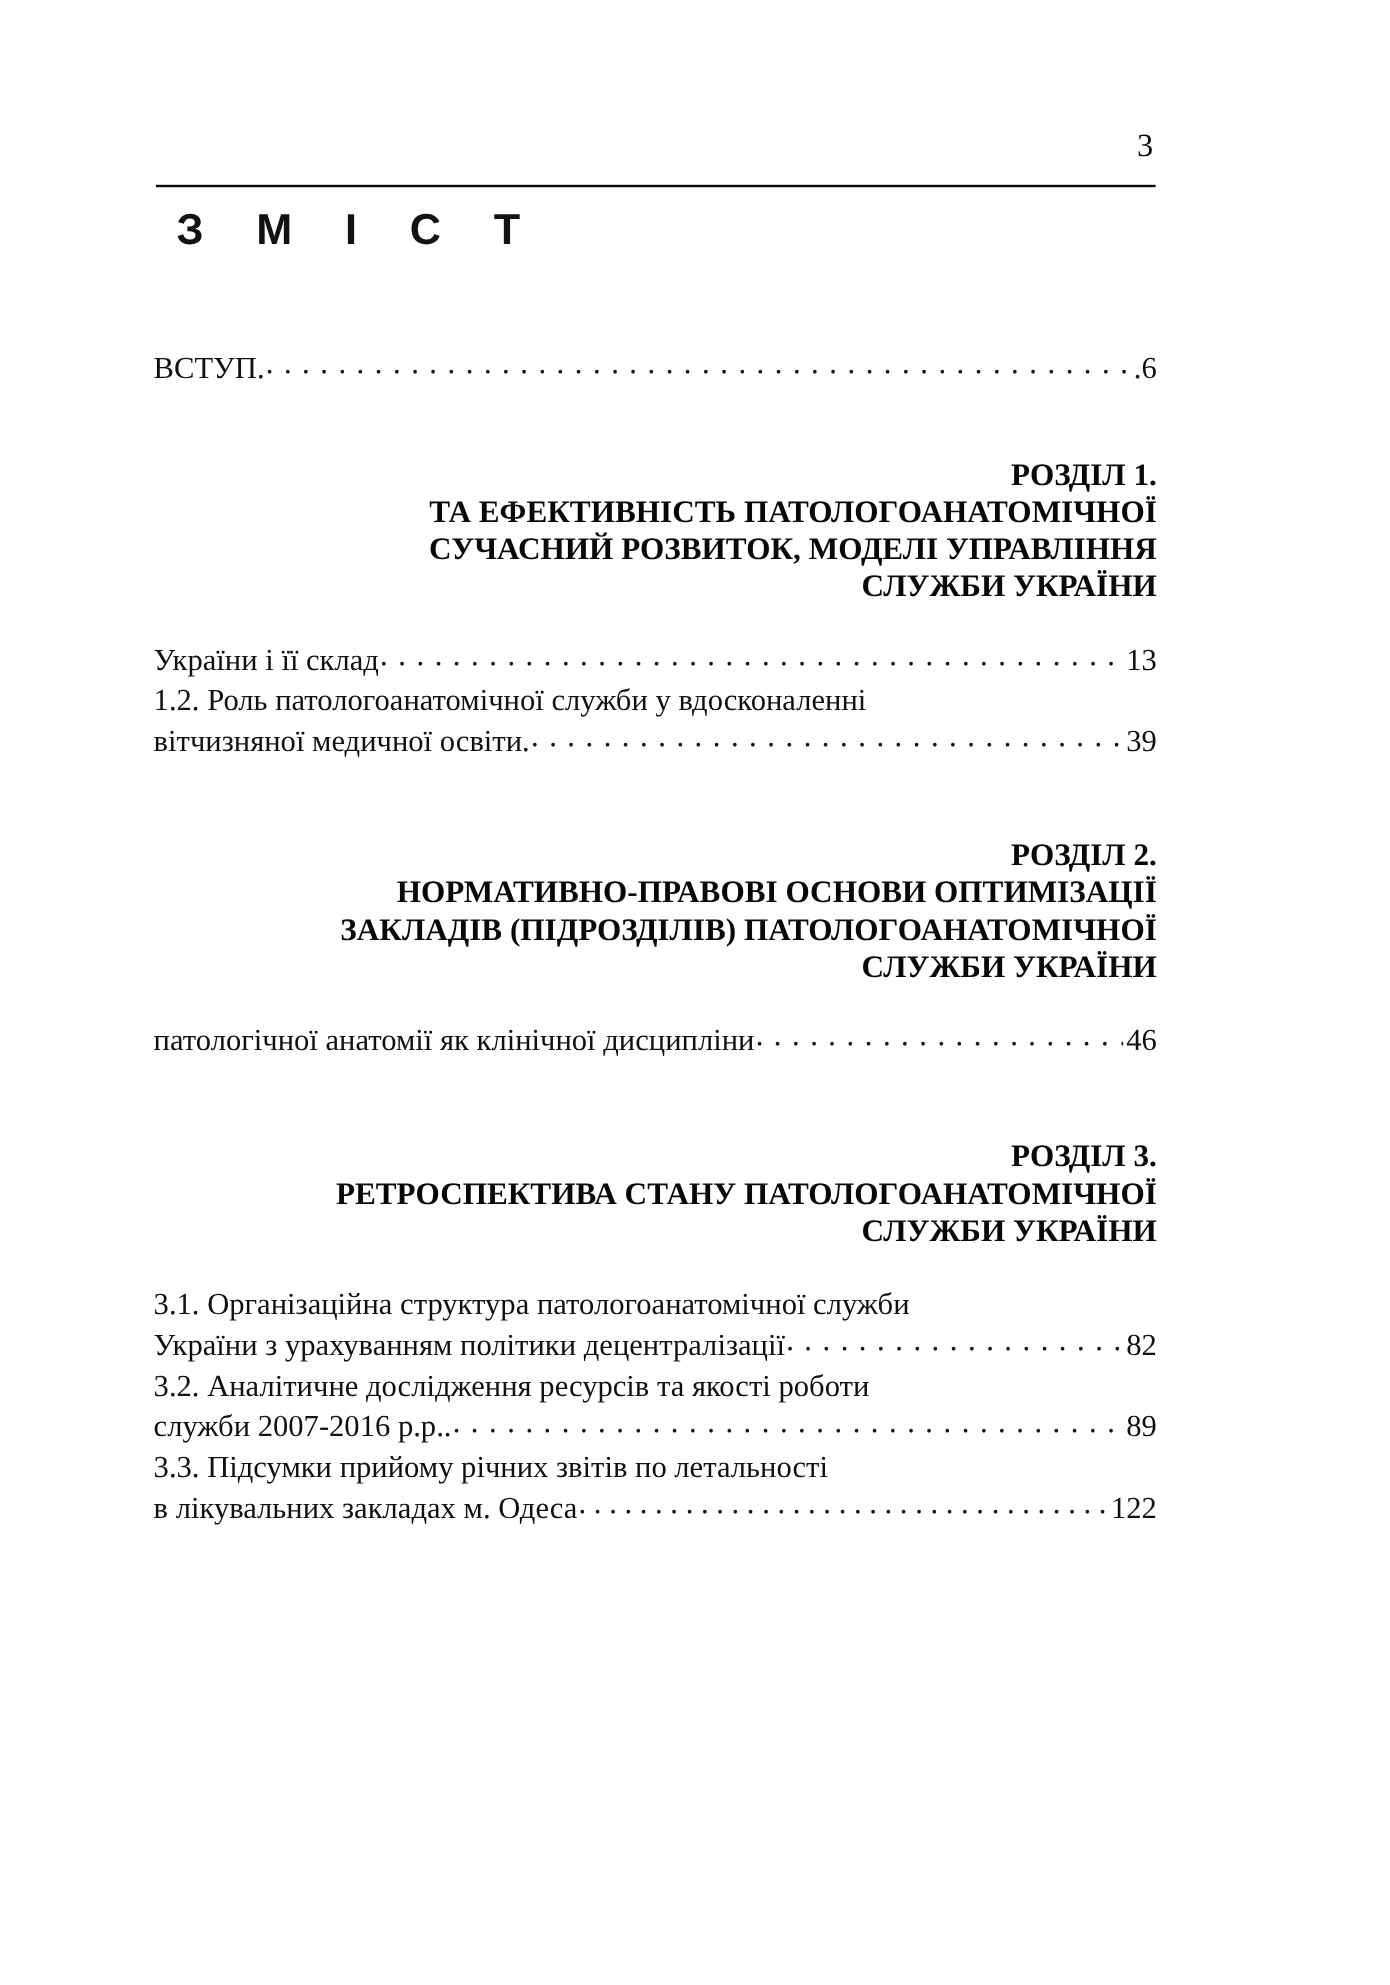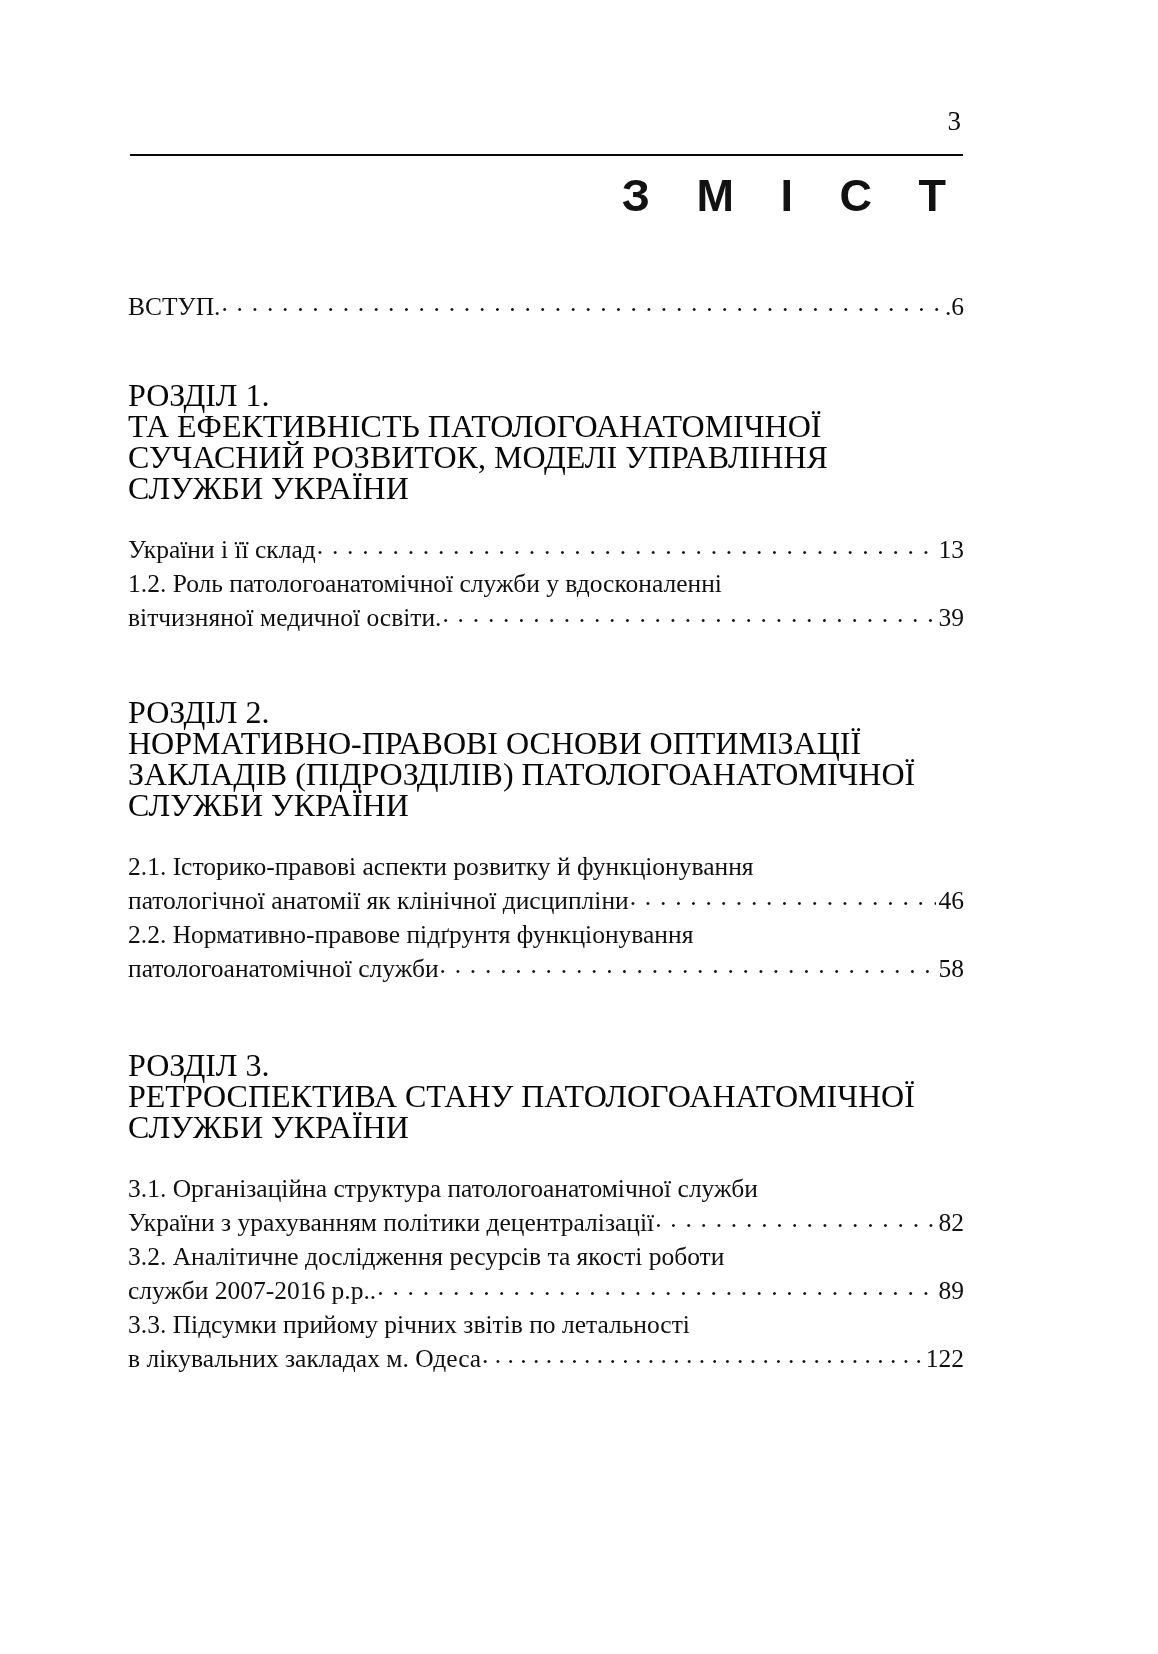--- a/index.html
+++ b/index.html
@@ -44,24 +44,24 @@
     border-top: 2px solid #0a0a0a;
     width: 100%;
   }
 
   
   .doc-title {
     position: absolute;
     left: 130px;
     top: 170px;
     width: 833px;
-    text-align: right;
+    text-align: left;
     font-family: "Liberation Sans", "DejaVu Sans", sans-serif;
     font-weight: bold;
-    font-size: 45px;
+    font-size: 36px;
     letter-spacing: 17px;
     text-indent: 17px;
     color: #121212;
   }
 
   
   .toc {
     position: absolute;
     left: 128px;
     top: 290px;
@@ -113,24 +113,24 @@
     white-space: nowrap;
   }
 
   .front-entry { margin-bottom: 0; }
 
   
   .chapter {
     margin-top: 0;
   }
   .chapter-head {
-    text-align: left;
-    font-family: "Liberation Serif", "DejaVu Serif", serif;
-    font-weight: normal;
-    font-size: 32px;
+    text-align: right;
+    font-family: "Liberation Serif", "DejaVu Serif", serif;
+    font-weight: bold;
+    font-size: 26px;
     line-height: 31px;
     color: #080808;
   }
   .chapter-head .ch-num {
     display: block;
   }
   .chapter-head .ch-title-line {
     display: block;
   }
   .chapter-items {
@@ -203,36 +203,27 @@
     <div class="chapter">
       <div class="chapter-head">
         <span class="ch-num">РОЗДІЛ 2.</span>
         <span class="ch-title-line">НОРМАТИВНО-ПРАВОВІ ОСНОВИ ОПТИМІЗАЦІЇ</span>
         <span class="ch-title-line">ЗАКЛАДІВ (ПІДРОЗДІЛІВ) ПАТОЛОГОАНАТОМІЧНОЇ</span>
         <span class="ch-title-line">СЛУЖБИ УКРАЇНИ</span>
       </div>
       <div class="chapter-items">
 
         <div class="entry">
-          <div class="entry-row-plain">2.1. Історико-правові аспекти розвитку й функціонування</div>
           <div class="entry-line">
             <span class="entry-text">патологічної анатомії як клінічної дисципліни</span>
             <span class="leader"></span>
             <span class="entry-page">46</span>
           </div>
         </div>
 
-        <div class="entry">
-          <div class="entry-row-plain">2.2. Нормативно-правове підґрунтя функціонування</div>
-          <div class="entry-line">
-            <span class="entry-text">патологоанатомічної служби</span>
-            <span class="leader"></span>
-            <span class="entry-page">58</span>
-          </div>
-        </div>
 
       </div>
     </div>
 
     <div class="gap-before-ch3"></div>
 
     <div class="chapter">
       <div class="chapter-head">
         <span class="ch-num">РОЗДІЛ 3.</span>
         <span class="ch-title-line">РЕТРОСПЕКТИВА СТАНУ ПАТОЛОГОАНАТОМІЧНОЇ</span>

